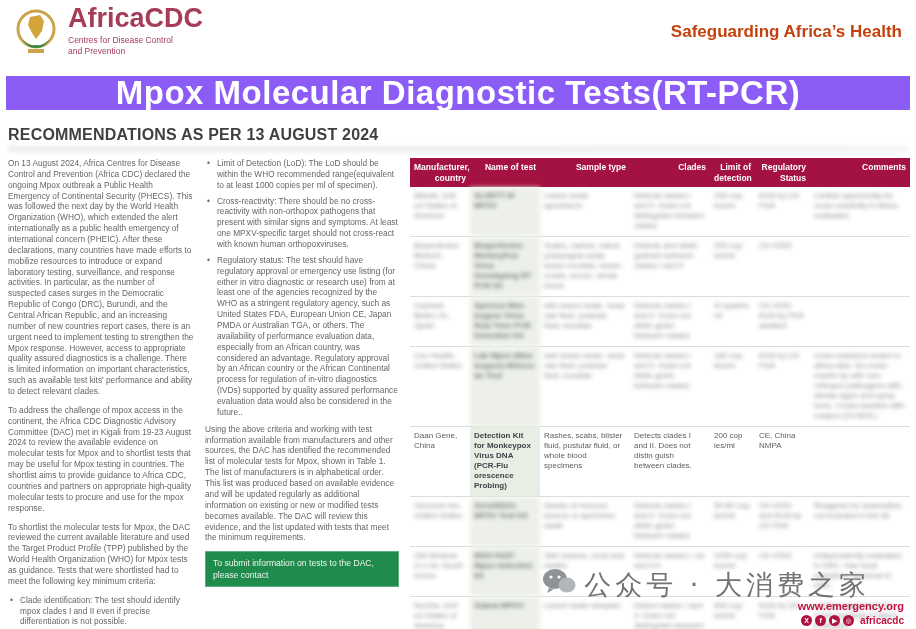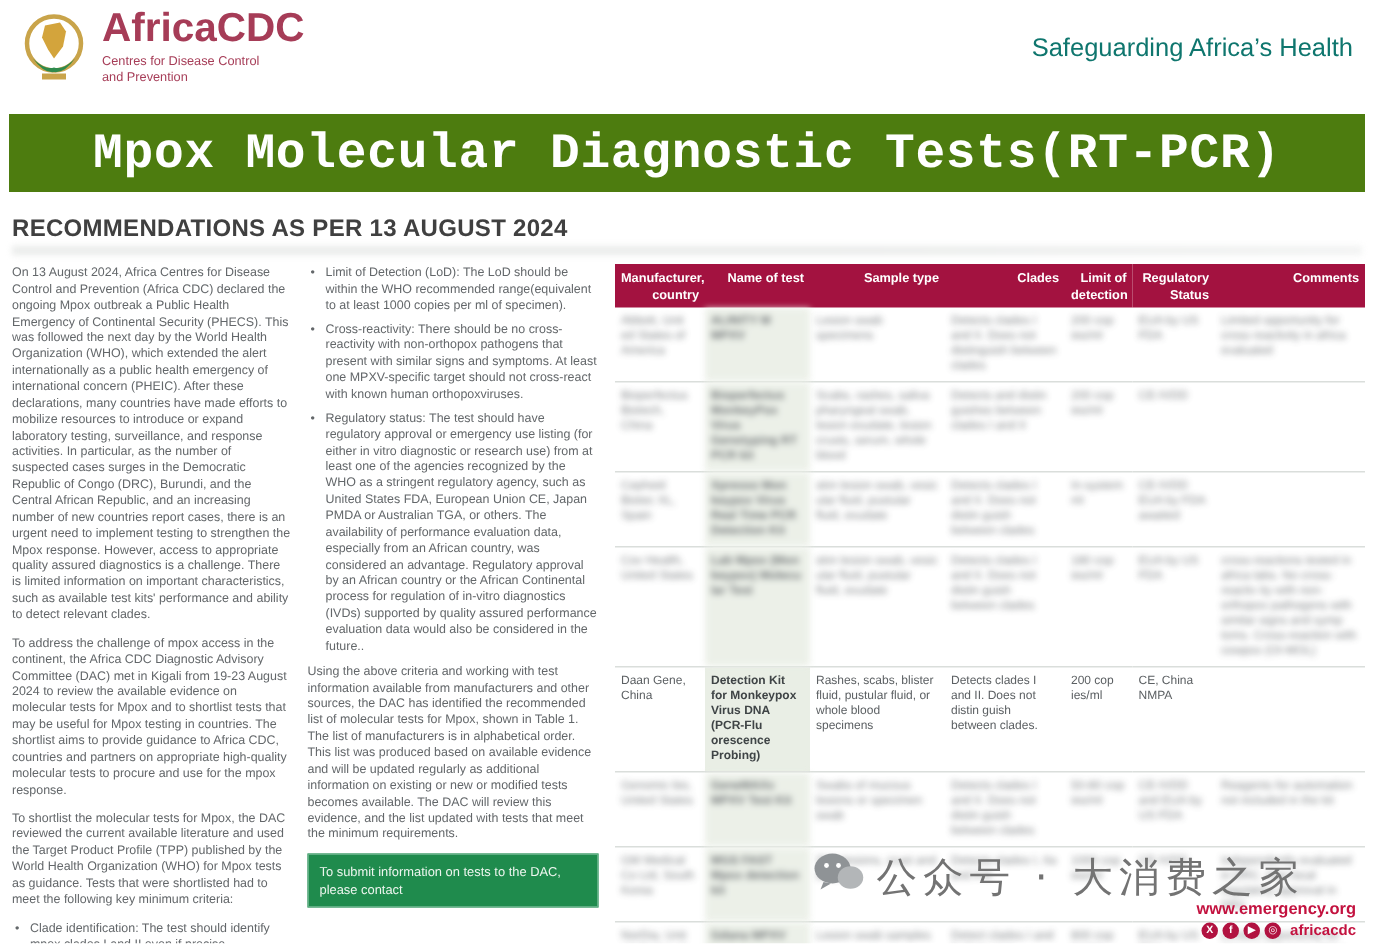--- a/index.html
+++ b/index.html
@@ -3,23 +3,23 @@
 <meta charset="utf-8">
 <style>
   html,body{margin:0;padding:0;background:#fff;}
   #page{position:relative;width:916px;height:629px;background:#fff;overflow:hidden;
         font-family:"Liberation Sans","DejaVu Sans",sans-serif;}
   
   .top{position:relative;height:70px;}
   .logo-wrap{position:absolute;left:10px;top:5px;display:flex;align-items:flex-start;gap:6px;}
   .logo-text .brand{font-size:27px;font-weight:bold;color:#a63c57;line-height:1;}
   .logo-text .sub{font-size:8.5px;color:#a63c57;line-height:1.25;margin-top:3px;white-space:pre-line;}
-  .tagline{position:absolute;right:14px;top:22px;font-size:17px;font-weight:normal;color:#0f766e;}
-  
-  .banner{margin:6px 6px 0 6px;height:52px;background:#4d7c0f;display:flex;align-items:center;justify-content:center;font-family:Liberation Mono, monospace;}
+  .tagline{position:absolute;right:14px;top:22px;font-size:17px;font-weight:bold;color:#c2410c;}
+  
+  .banner{margin:6px 6px 0 6px;height:34px;background:#8b5cf6;display:flex;align-items:center;justify-content:center;}
   .banner h1{margin:0;color:#fff;font-size:33px;font-weight:bold;letter-spacing:.5px;}
   
   .sec-head{margin:16px 0 2px 8px;color:#404040;font-size:16px;font-weight:bold;letter-spacing:.2px;}
   .smudge{height:6px;margin:2px 8px 4px 8px;background:linear-gradient(90deg,#d9dcda 0 60%,#e7e9e8);opacity:.55;filter:blur(2px);}
   
   .content{display:flex;gap:11px;padding:2px 6px 0 8px;}
   .colA{width:186px;flex:none;}
   .colB{width:194px;flex:none;}
   .colC{flex:1;min-width:0;}
   .body-text{font-size:8.3px;line-height:1.31;color:#63676a;}

